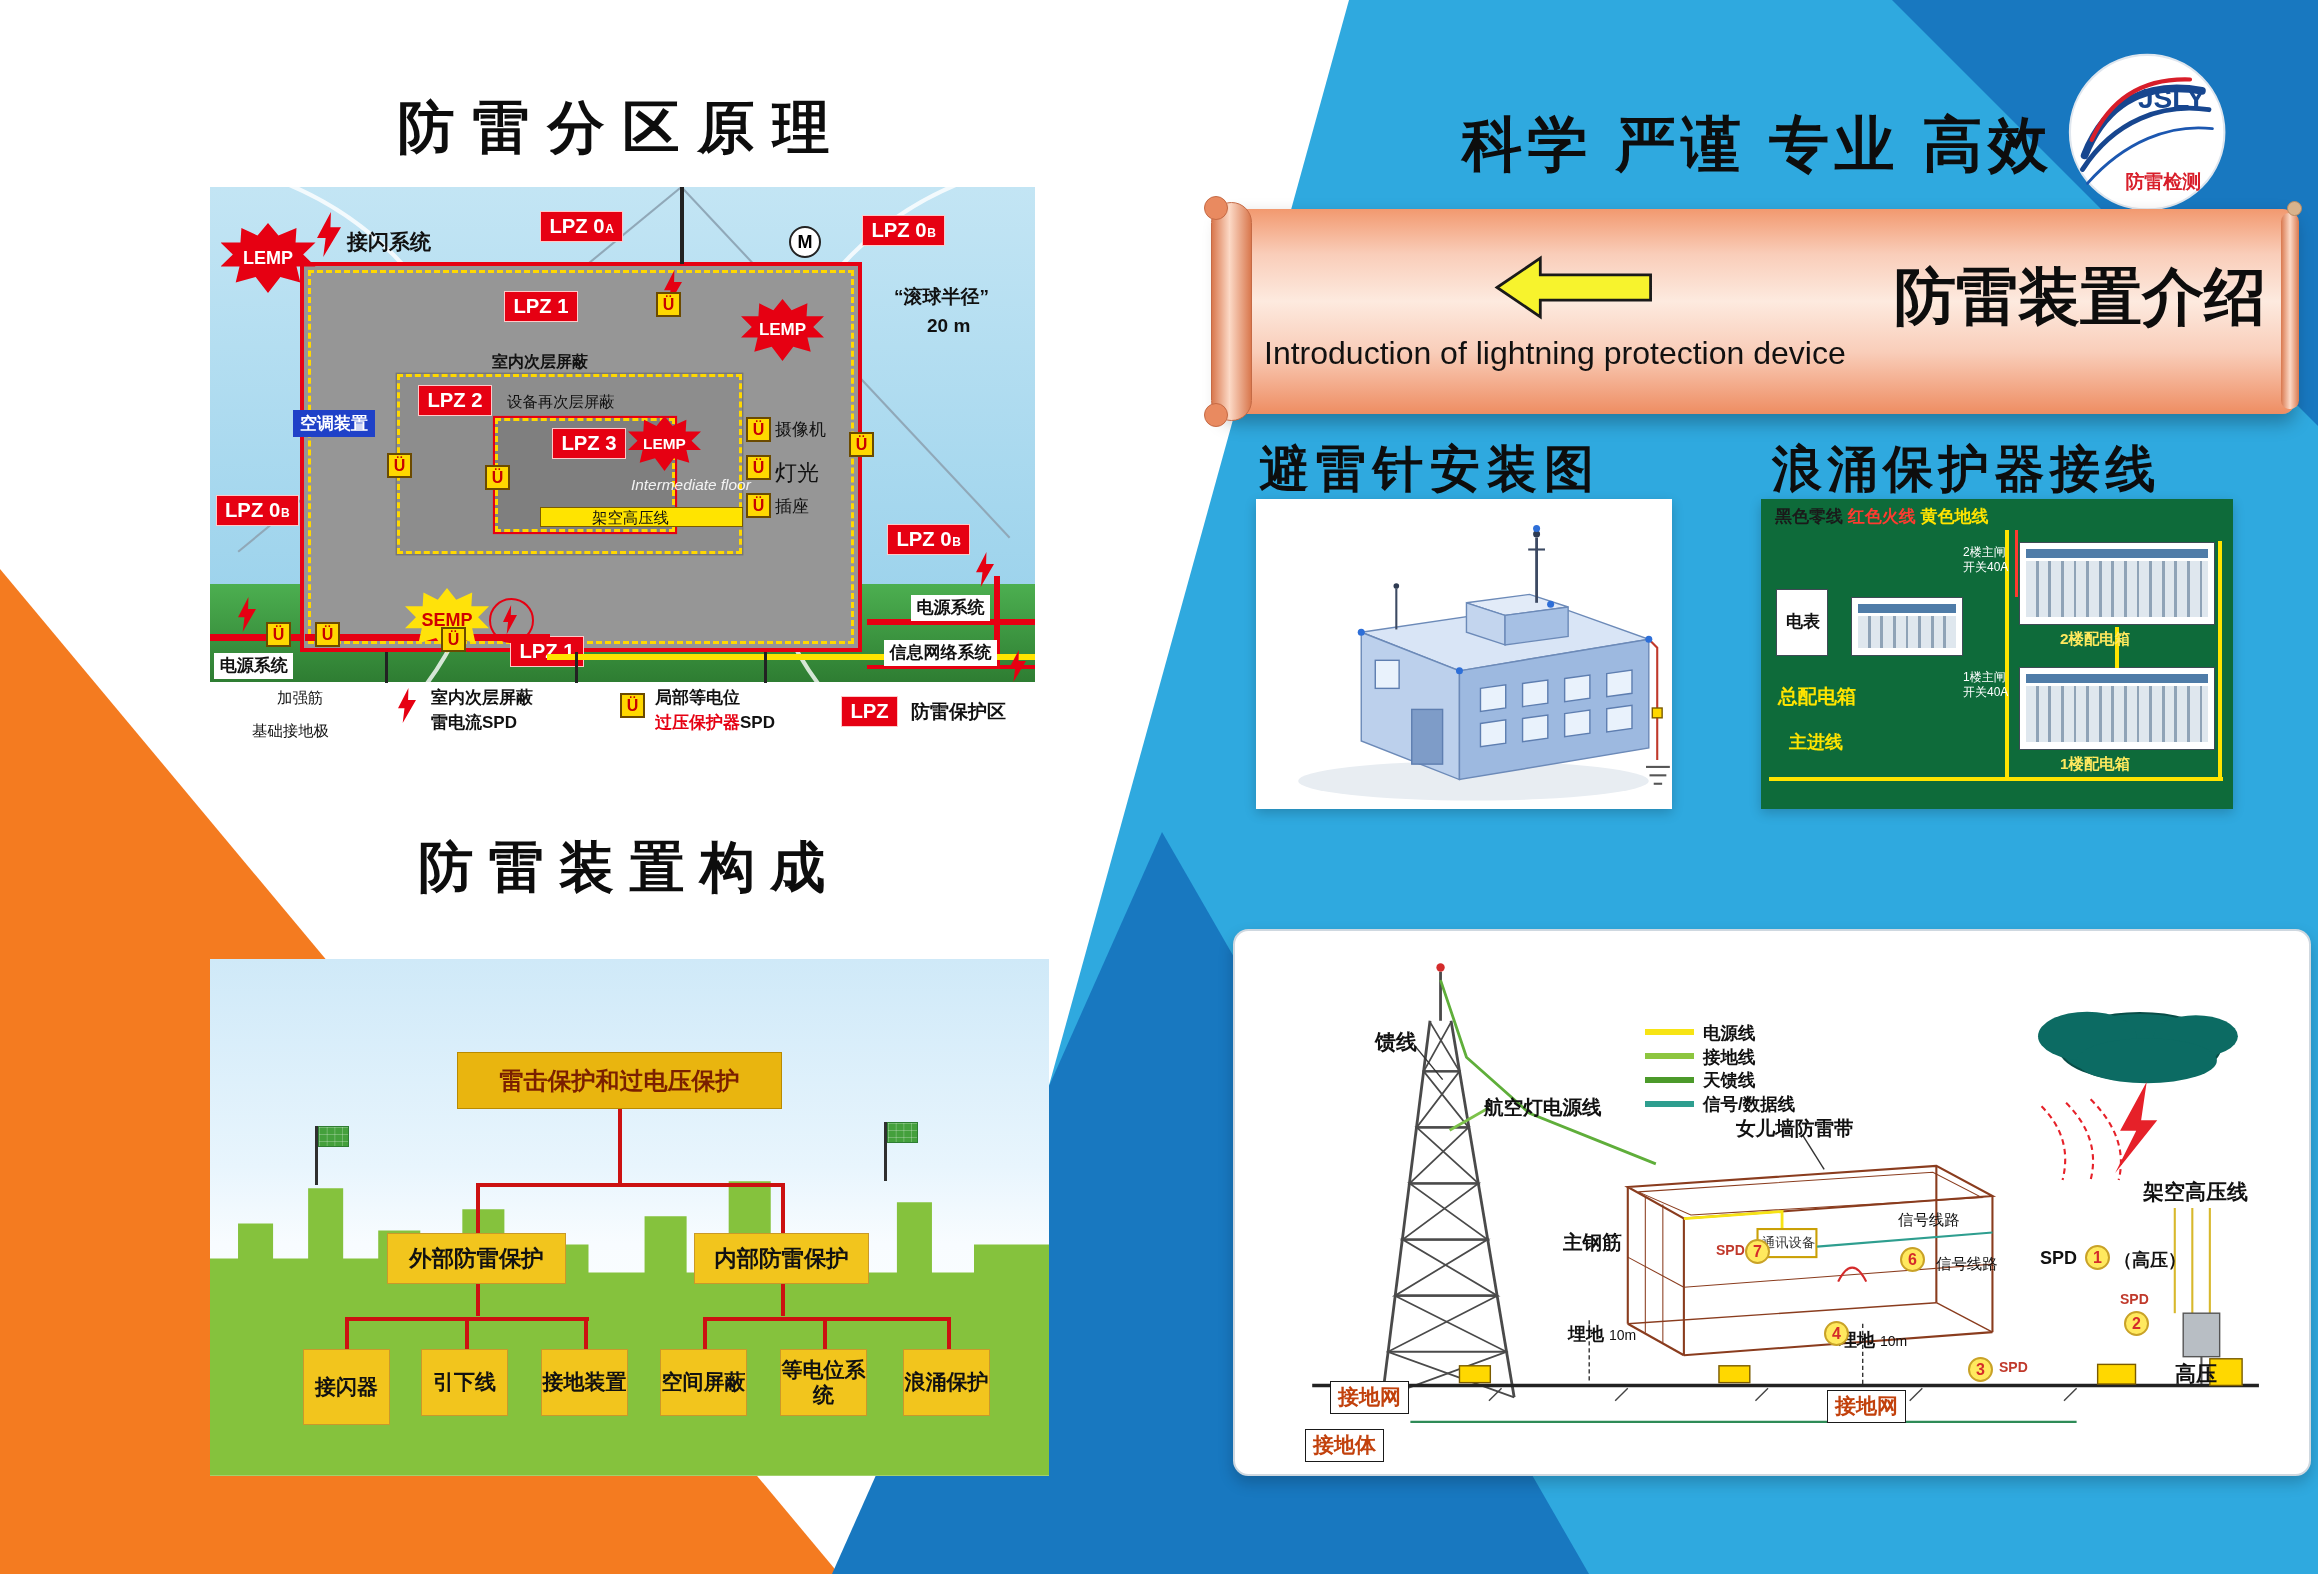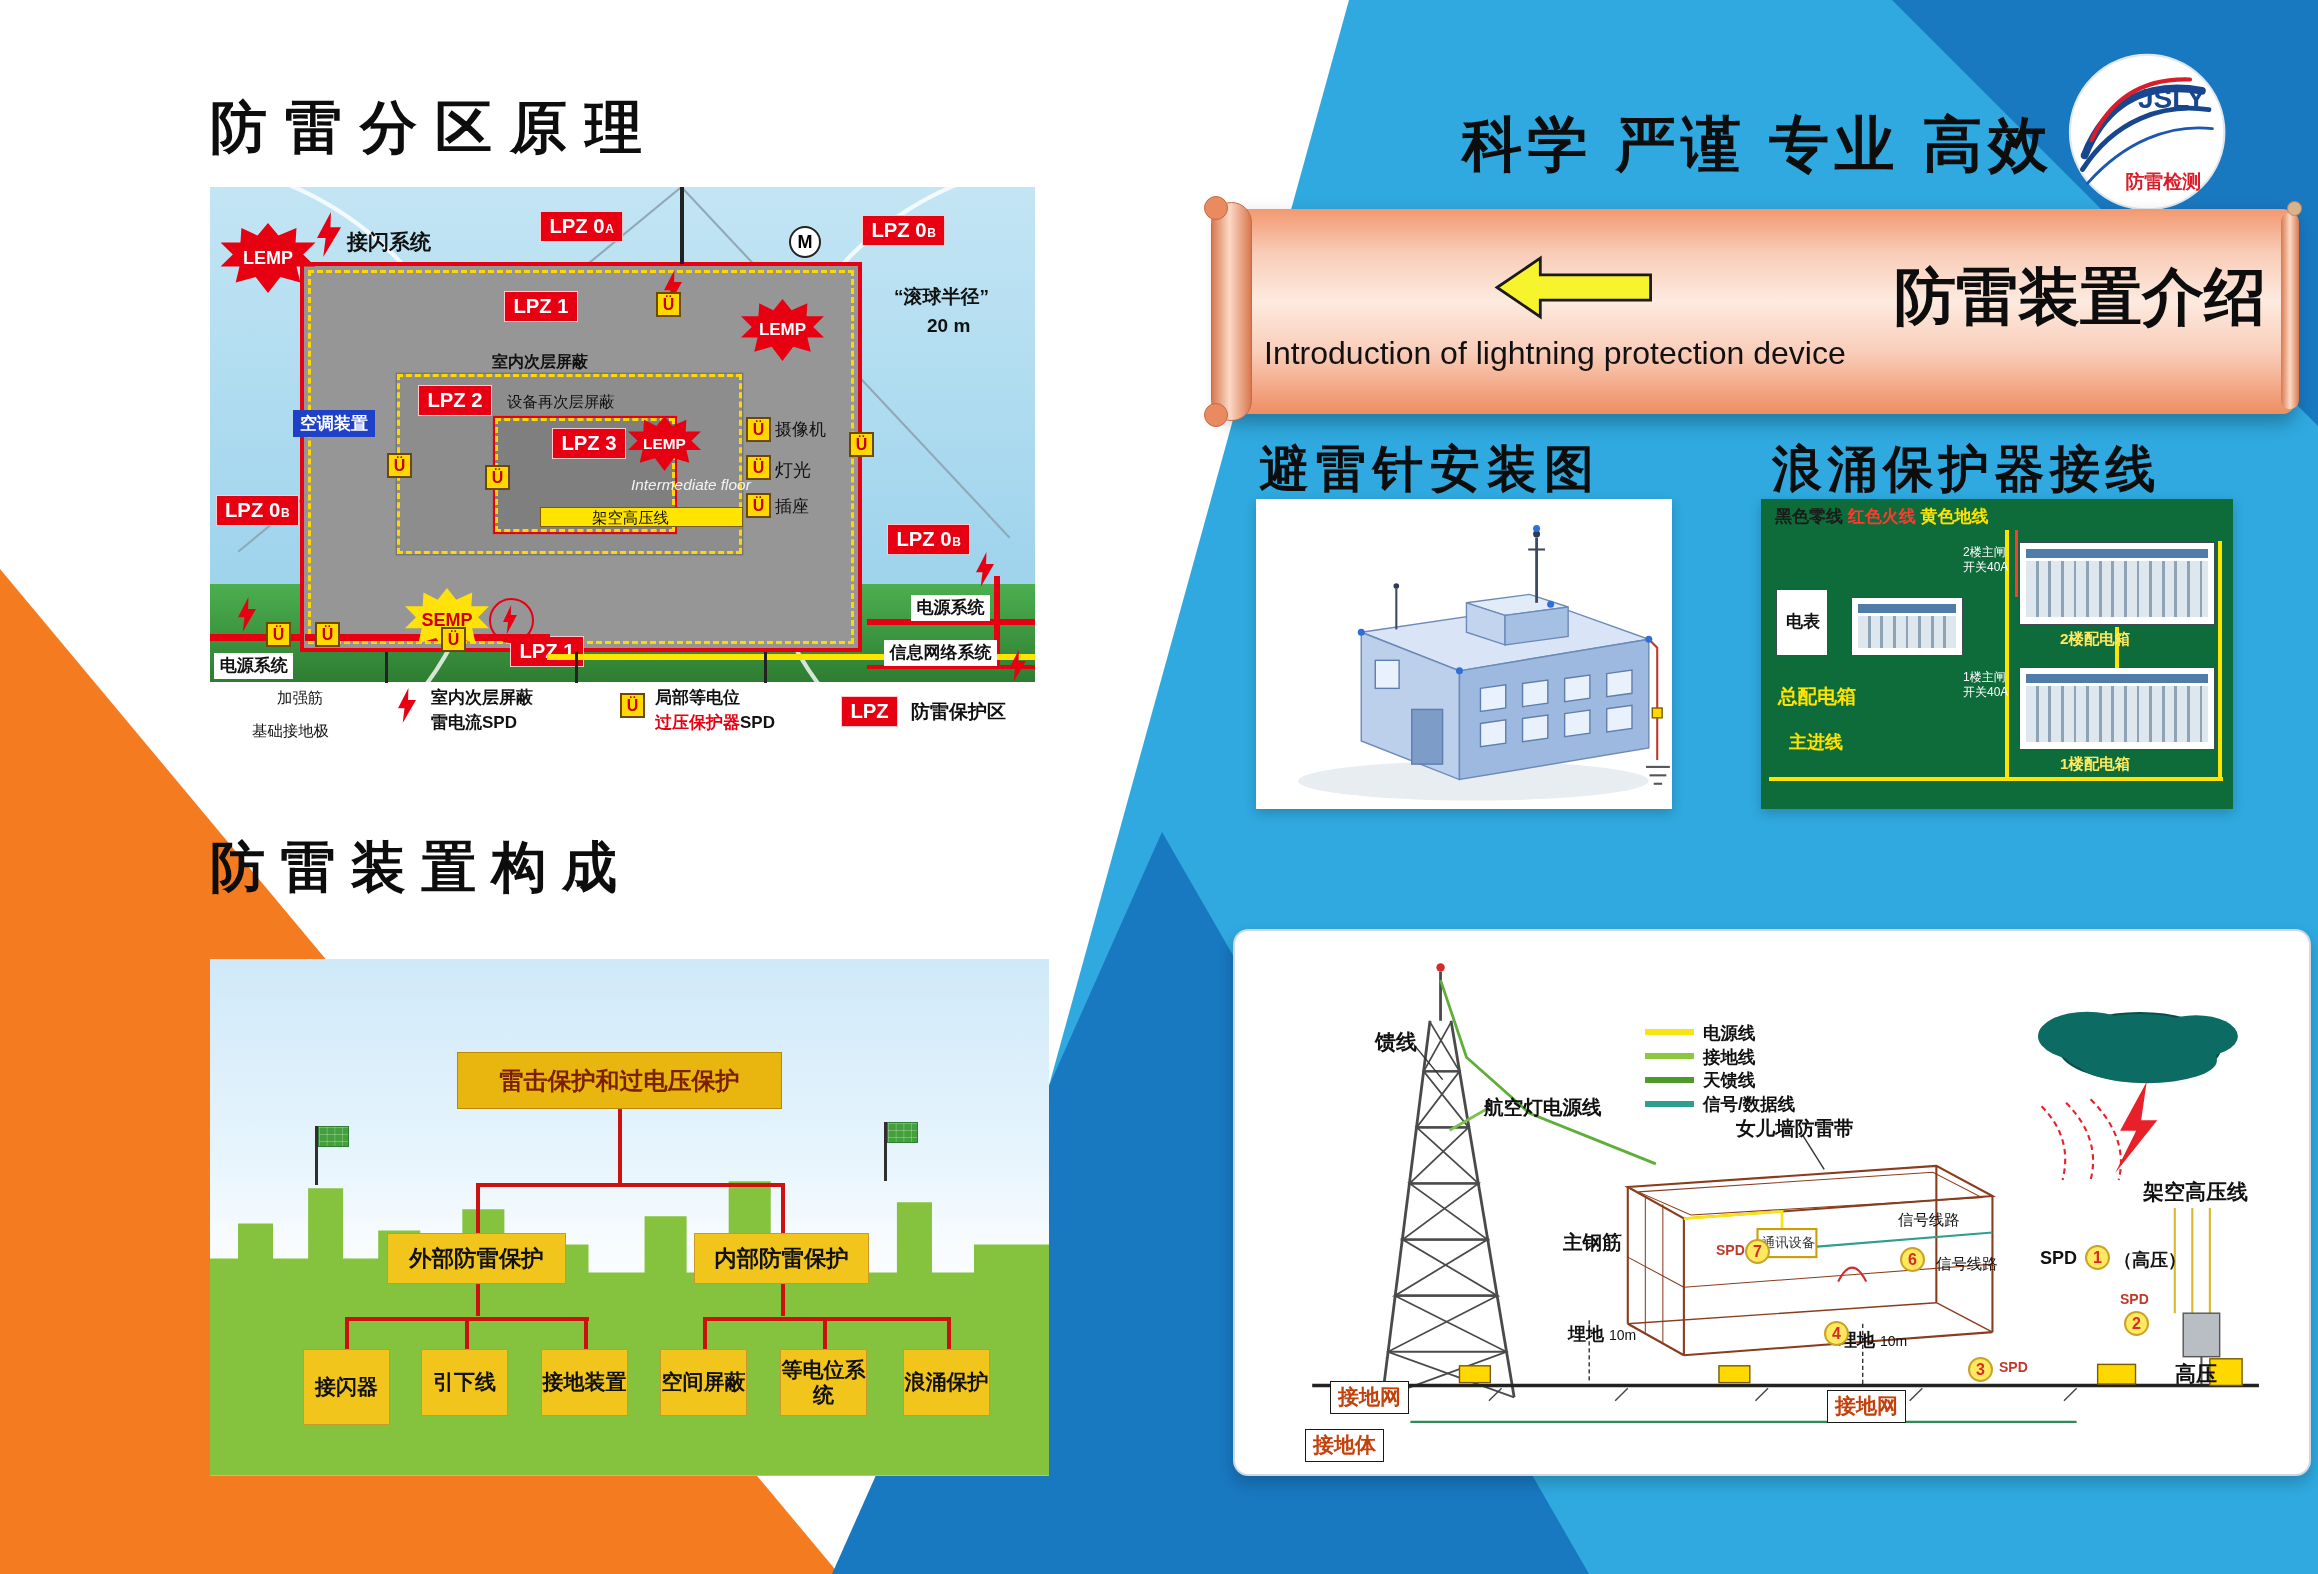--- a/index.html
+++ b/index.html
@@ -2,21 +2,21 @@
 <html style="font-size:11.2px"><head>
 <meta charset="utf-8">
 <style>
 *{margin:0;padding:0;box-sizing:border-box;}
 html,body{overflow:hidden;}
 body{width:2319px;height:1574px;font-family:"Liberation Sans","DejaVu Sans",sans-serif;background:#fff;}
 #page{position:relative;width:2319px;height:1574px;overflow:hidden;background:#fff;}
 .abs{position:absolute;}
 .bgshape{position:absolute;inset:0;}
 .sec-title{position:absolute;font-weight:900;color:#0d0d0d;white-space:nowrap;}
-.center{text-align:left;}
+.center{text-align:center;}
 .badge{position:absolute;background:#e60012;color:#fff;font-weight:bold;font-size:20.3px;line-height:1;padding:4.2px 8.4px;border:1.4px solid #ffc9c9;white-space:nowrap;display:flex;align-items:baseline;gap:0.7px;z-index:6;}
 .badge sub{font-size:12px;}
 .star{position:absolute;display:flex;align-items:center;justify-content:center;font-weight:bold;z-index:7;
 clip-path:polygon(50% 0%,61% 18%,80% 7%,79% 28%,100% 28%,87% 45%,100% 62%,80% 62%,84% 85%,63% 77%,50% 100%,37% 77%,16% 85%,20% 62%,0% 62%,13% 45%,0% 28%,21% 28%,22% 7%,39% 18%);}
 .star.red{background:#e60012;color:#fff;}
 .star.yellow{background:#ffe20a;color:#d00000;}
 .bolt{position:absolute;background:#e60012;z-index:7;clip-path:polygon(58% 0%,0% 58%,36% 58%,26% 100%,100% 34%,56% 34%);}
 .ubox{position:absolute;width:25px;height:25px;background:#ffd800;border:2.1px solid #6b4a00;color:#c70000;font-weight:bold;font-size:16px;display:flex;align-items:center;justify-content:center;z-index:8;}
 .chip{position:absolute;background:#fff;color:#111;font-weight:bold;padding:1.4px 5.6px;white-space:nowrap;z-index:8;}
 .lbl{position:absolute;white-space:nowrap;color:#111;z-index:8;}
@@ -130,21 +130,21 @@
 
     <div class="abs" style="left:579px;top:39px;width:32px;height:32px;border-radius:50%;border:2.1px solid #222;background:#fff;display:flex;align-items:center;justify-content:center;font-weight:bold;font-size:18px;z-index:6;">M</div>
 
     <div class="lbl" style="left:137px;top:41px;font-size:21px;font-weight:bold;">接闪系统</div>
     <div class="lbl" style="left:684px;top:97px;font-size:19px;font-weight:bold;">“滚球半径”</div>
     <div class="lbl" style="left:717px;top:128px;font-size:19px;font-weight:bold;">20 m</div>
     <div class="lbl" style="left:282px;top:165px;font-size:16px;font-weight:bold;">室内次层屏蔽</div>
     <div class="lbl" style="left:297px;top:205px;font-size:15.4px;">设备再次层屏蔽</div>
     <div class="lbl" style="left:83px;top:223px;font-size:17px;font-weight:bold;color:#fff;background:#1f41c8;padding:2.1px 7px;">空调装置</div>
     <div class="lbl" style="left:565px;top:231px;font-size:17px;">摄像机</div>
-    <div class="lbl" style="left:565px;top:271px;font-size:18px;">灯光</div>
+    <div class="lbl" style="left:565px;top:271px;font-size:22px;">灯光</div>
     <div class="lbl" style="left:565px;top:308px;font-size:17px;">插座</div>
     <div class="lbl" style="left:421px;top:289px;font-size:15.4px;font-style:italic;color:#f2f2f2;">Intermediate floor</div>
     <div class="yline" style="left:330px;top:320px;width:203px;height:19.6px;border:1.4px solid #7a5b00;"></div>
     <div class="lbl" style="left:382px;top:321px;font-size:15.4px;">架空高压线</div>
     <div class="chip" style="left:4.2px;top:466px;font-size:17px;">电源系统</div>
     <div class="chip" style="left:701px;top:408px;font-size:17px;">电源系统</div>
     <div class="chip" style="left:674px;top:453px;font-size:17px;">信息网络系统</div>
 
     <div class="redline" style="left:0;top:447px;width:90px;height:7px;"></div>
     <div class="redline" style="left:95px;top:447px;width:245px;height:7px;"></div>

